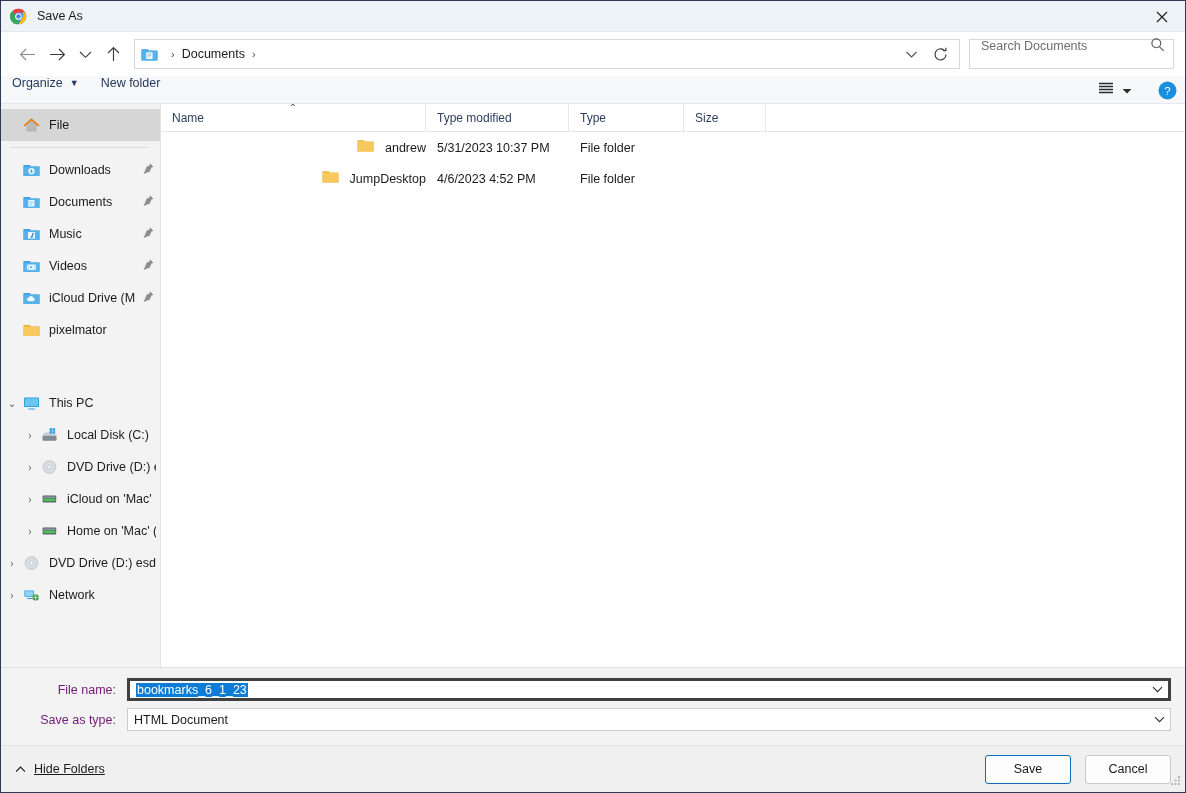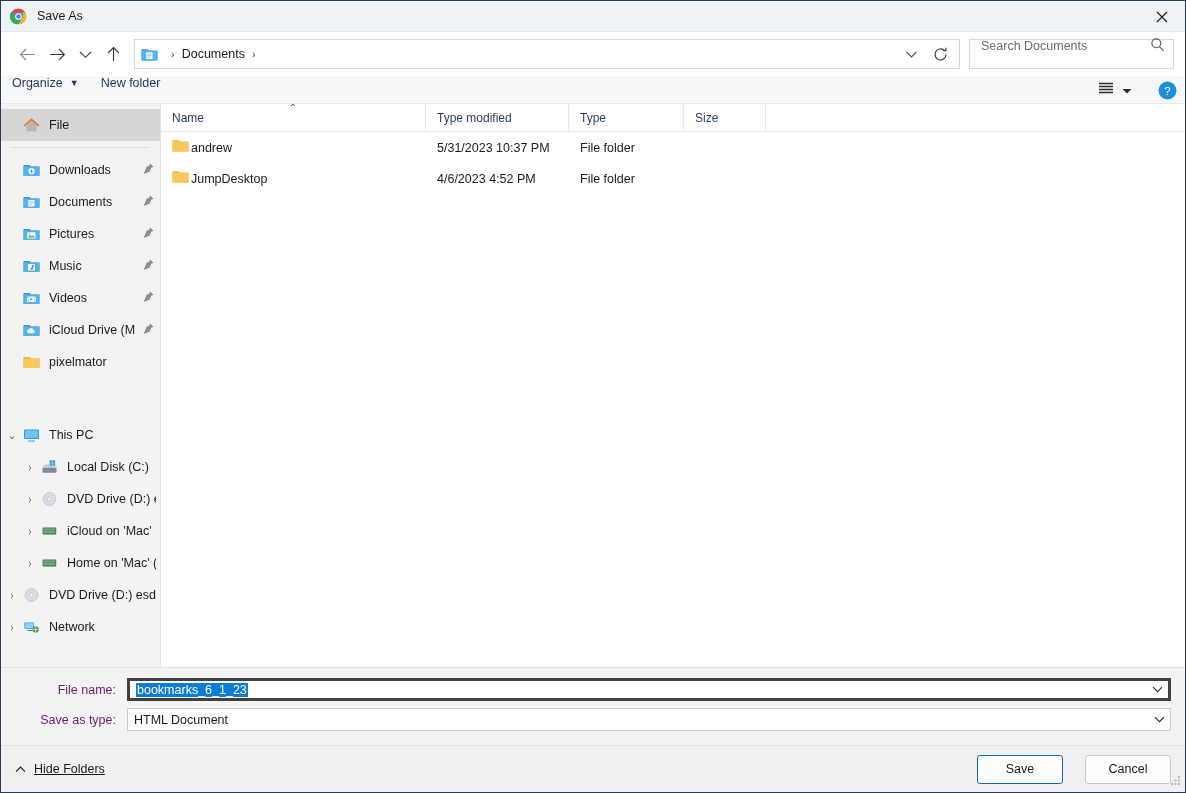--- a/index.html
+++ b/index.html
@@ -169,21 +169,21 @@
     position: absolute; top: -2px; left: 0; right: 0;
     text-align: center; font-size: 10px; color: #4a4a4a; line-height: 12px;
   }
   .rows { flex: 1; }
   .row {
     height: 31px;
     display: flex; align-items: center;
     font-size: 12.5px; color: #1b1b1b;
   }
   .cell { padding-left: 11px; white-space: nowrap; overflow: hidden; }
-  .cell.name { display: flex; align-items: center; gap: 2px; }
+  .cell.name { display: flex; align-items: center; gap: 11px; justify-content: flex-end; }
 
   
   .formarea {
     background: #f3f3f3;
     border-top: 1px solid #e2e2e2;
     padding: 9px 14px 8px 14px;
   }
   .formrow { display: flex; align-items: center; height: 25px; margin-bottom: 5px; }
   .formlabel {
     width: 112px; min-width: 112px;
@@ -218,21 +218,21 @@
     background: #f0f0f0;
     border-top: 1px solid #e2e2e2;
     display: flex; align-items: center;
     padding: 0 14px;
     position: relative;
   }
   .hidefolders {
     display: flex; align-items: center; gap: 8px;
     font-size: 12.5px; color: #1b1b1b; text-decoration: underline;
   }
-  .btns { margin-left: auto; display: flex; gap: 22px; }
+  .btns { margin-left: auto; display: flex; gap: 14px; }
   .btn {
     width: 86px; height: 29px;
     border: 1px solid #c9c9c9;
     background: #fdfdfd;
     border-radius: 3px;
     font-size: 12.5px; color: #1b1b1b;
     display: flex; align-items: center; justify-content: center;
     font-family: "Liberation Sans", sans-serif;
   }
   .btn.default { border: 1px solid #0f6cbd; }
@@ -399,38 +399,20 @@
             </svg>
           </span>
           <span class="lbl">Documents</span>
           <span class="pin">
             <svg width="11" height="12" viewBox="0 0 11 12">
                 <path d="M7.2 0.6 L10.4 3.8 L8.6 4.6 L6.9 7.8 L3.2 4.1 L6.4 2.4z M3.4 4.3 L0.6 11 L7.3 8.2" fill="#8d8d8d"></path>
               </svg>
           </span>
         </div>
 
-        <div class="nav-item">
-          <span class="chev"></span>
-          <span class="ico">
-            <svg width="17" height="16" viewBox="0 0 17 16">
-              <path d="M0.5 3h6.2l1.3 1.5h8.5V14H0.5z" fill="#3aa0dd"></path>
-              <rect x="0.5" y="4.4" width="16" height="9.6" rx="1" fill="#56b2e8"></rect>
-              <rect x="4.3" y="6.2" width="8.2" height="6.2" rx="0.5" fill="#eef8fd"></rect>
-              <path d="M5 11.4 L7.2 8.6 L8.8 10.4 L10.2 9 L11.8 11.4z" fill="#5fb96a"></path>
-              <circle cx="6.2" cy="7.6" r="0.9" fill="#f0c64e"></circle>
-            </svg>
-          </span>
-          <span class="lbl">Pictures</span>
-          <span class="pin">
-            <svg width="11" height="12" viewBox="0 0 11 12">
-                <path d="M7.2 0.6 L10.4 3.8 L8.6 4.6 L6.9 7.8 L3.2 4.1 L6.4 2.4z M3.4 4.3 L0.6 11 L7.3 8.2" fill="#8d8d8d"></path>
-              </svg>
-          </span>
-        </div>
 
         <div class="nav-item">
           <span class="chev"></span>
           <span class="ico">
             <svg width="17" height="16" viewBox="0 0 17 16">
               <path d="M0.5 3h6.2l1.3 1.5h8.5V14H0.5z" fill="#3aa0dd"></path>
               <rect x="0.5" y="4.4" width="16" height="9.6" rx="1" fill="#56b2e8"></rect>
               <rect x="5" y="6" width="7" height="6.6" rx="0.6" fill="#eef8fd"></rect>
               <path d="M9.6 7.1 V10.6" stroke="#2f82b8" stroke-width="0.9"></path>
               <circle cx="8.7" cy="10.7" r="1" fill="#2f82b8"></circle>

